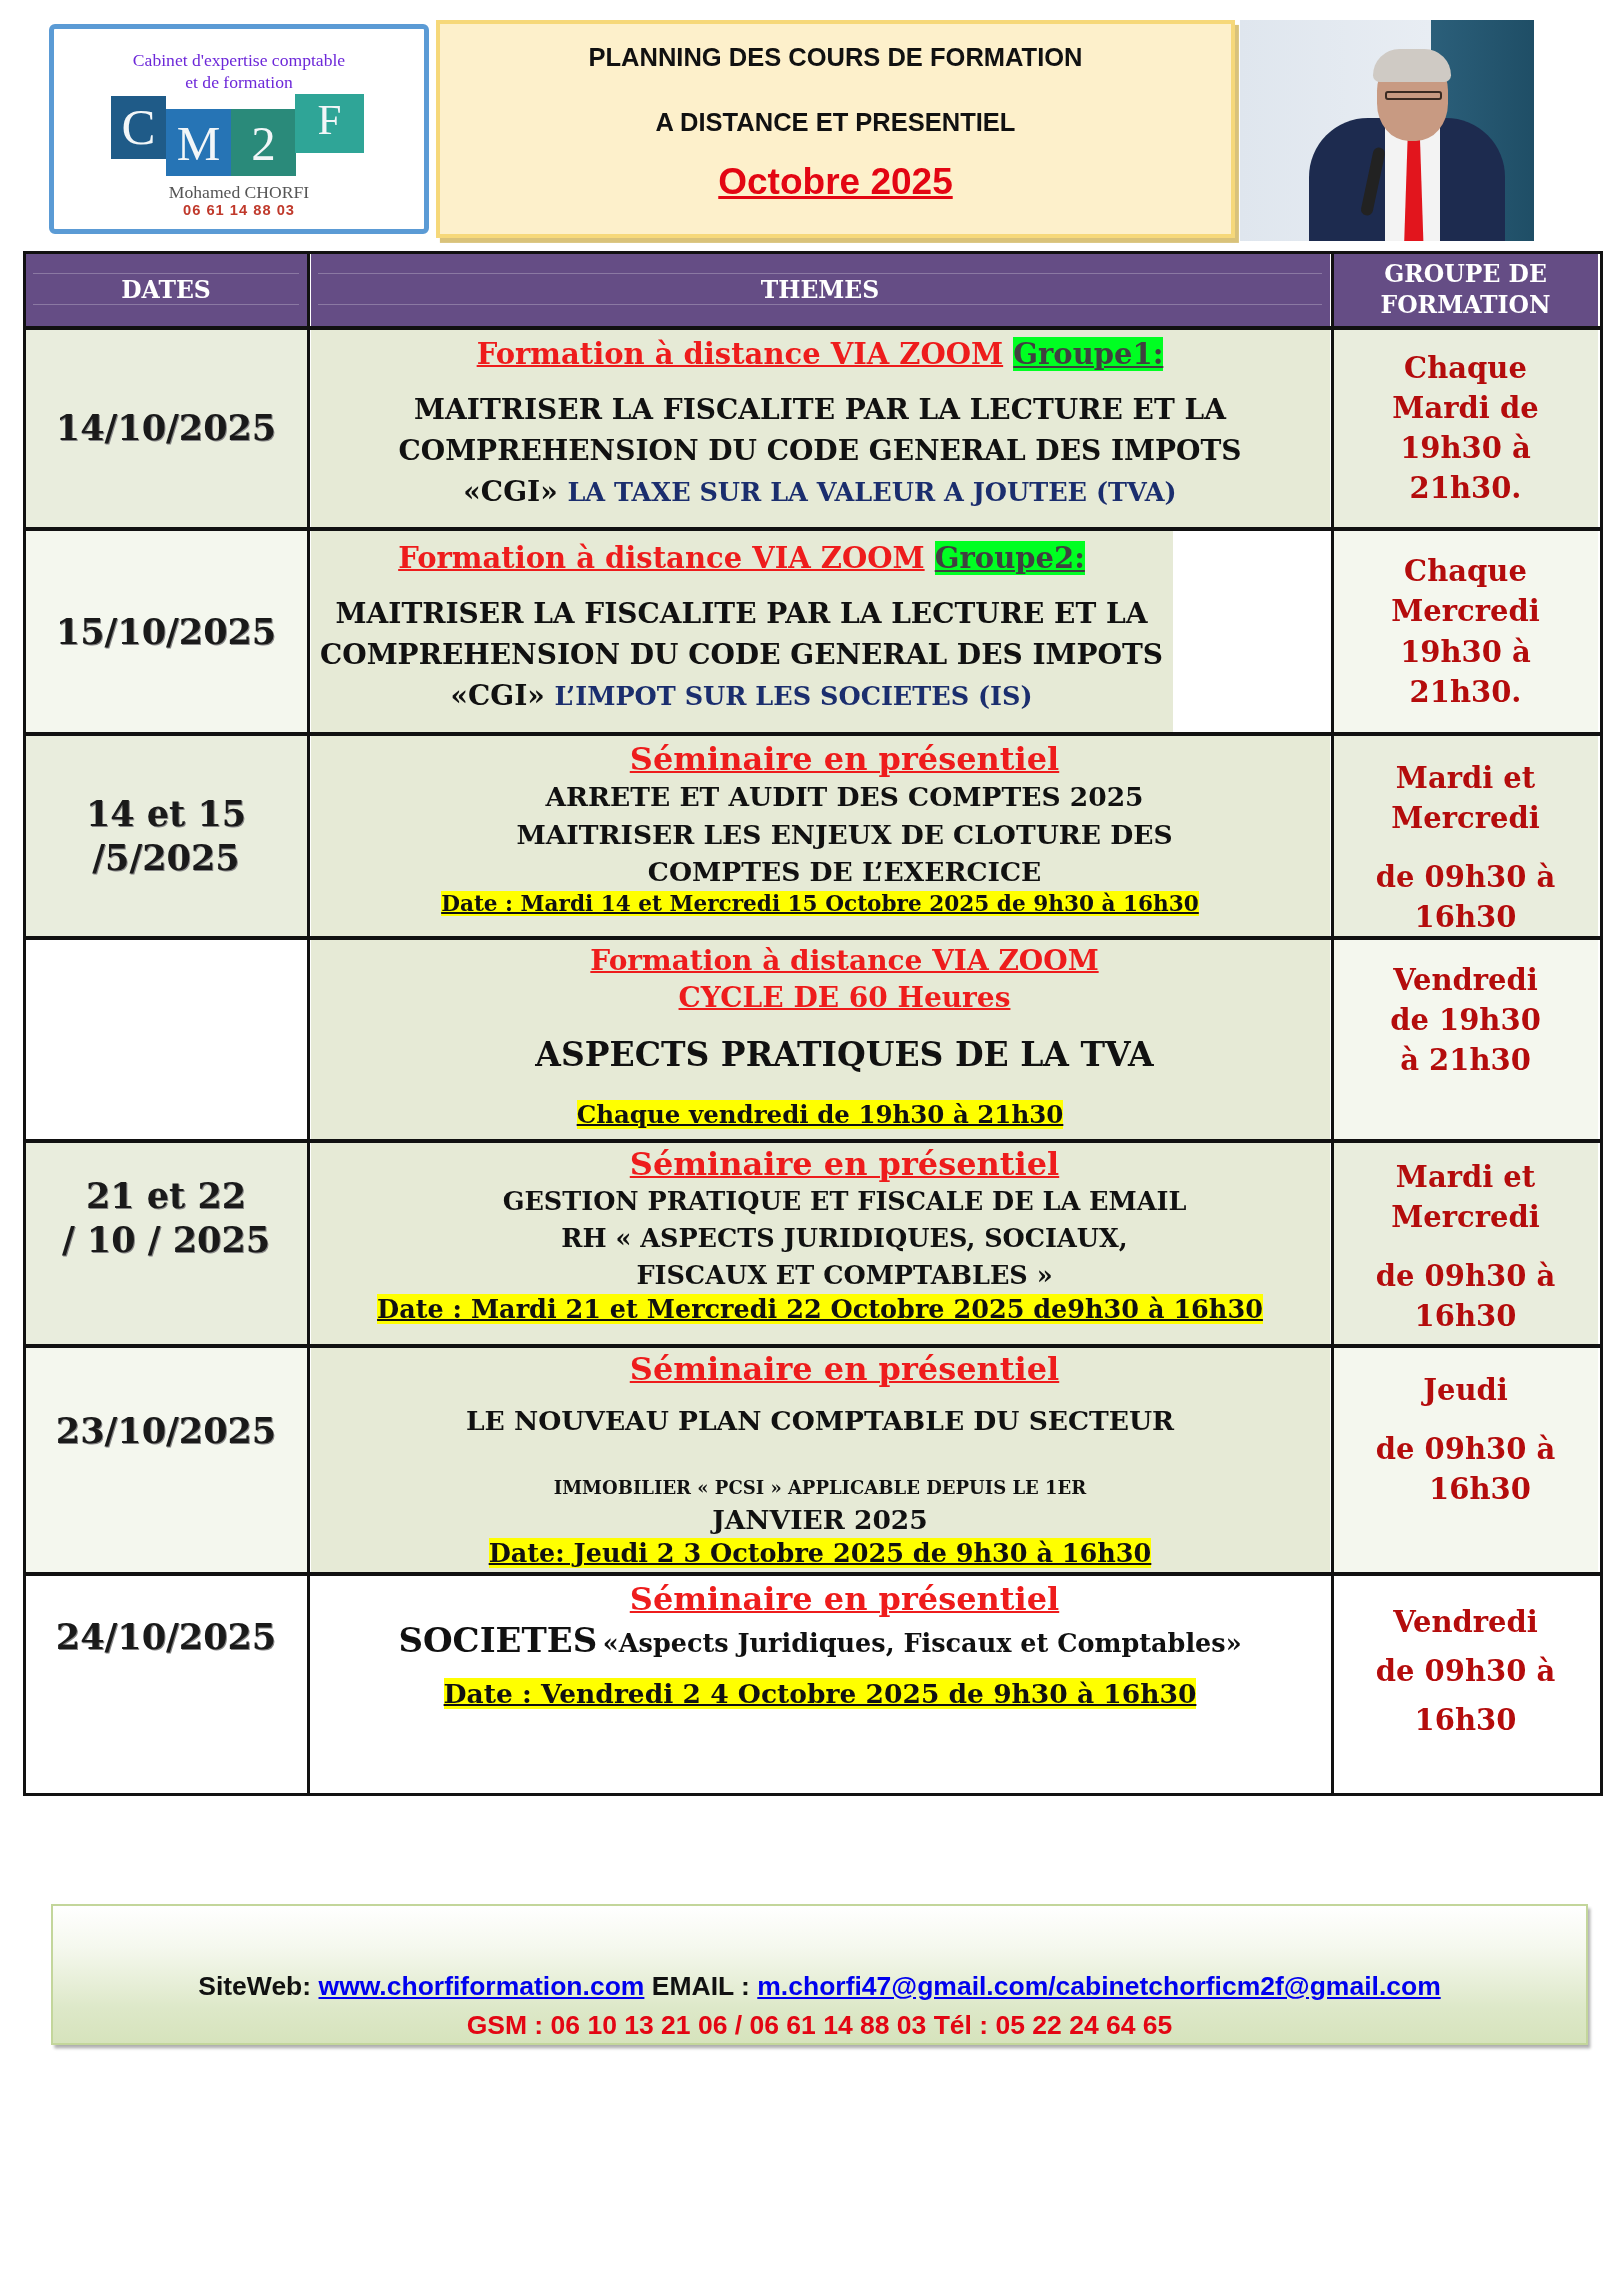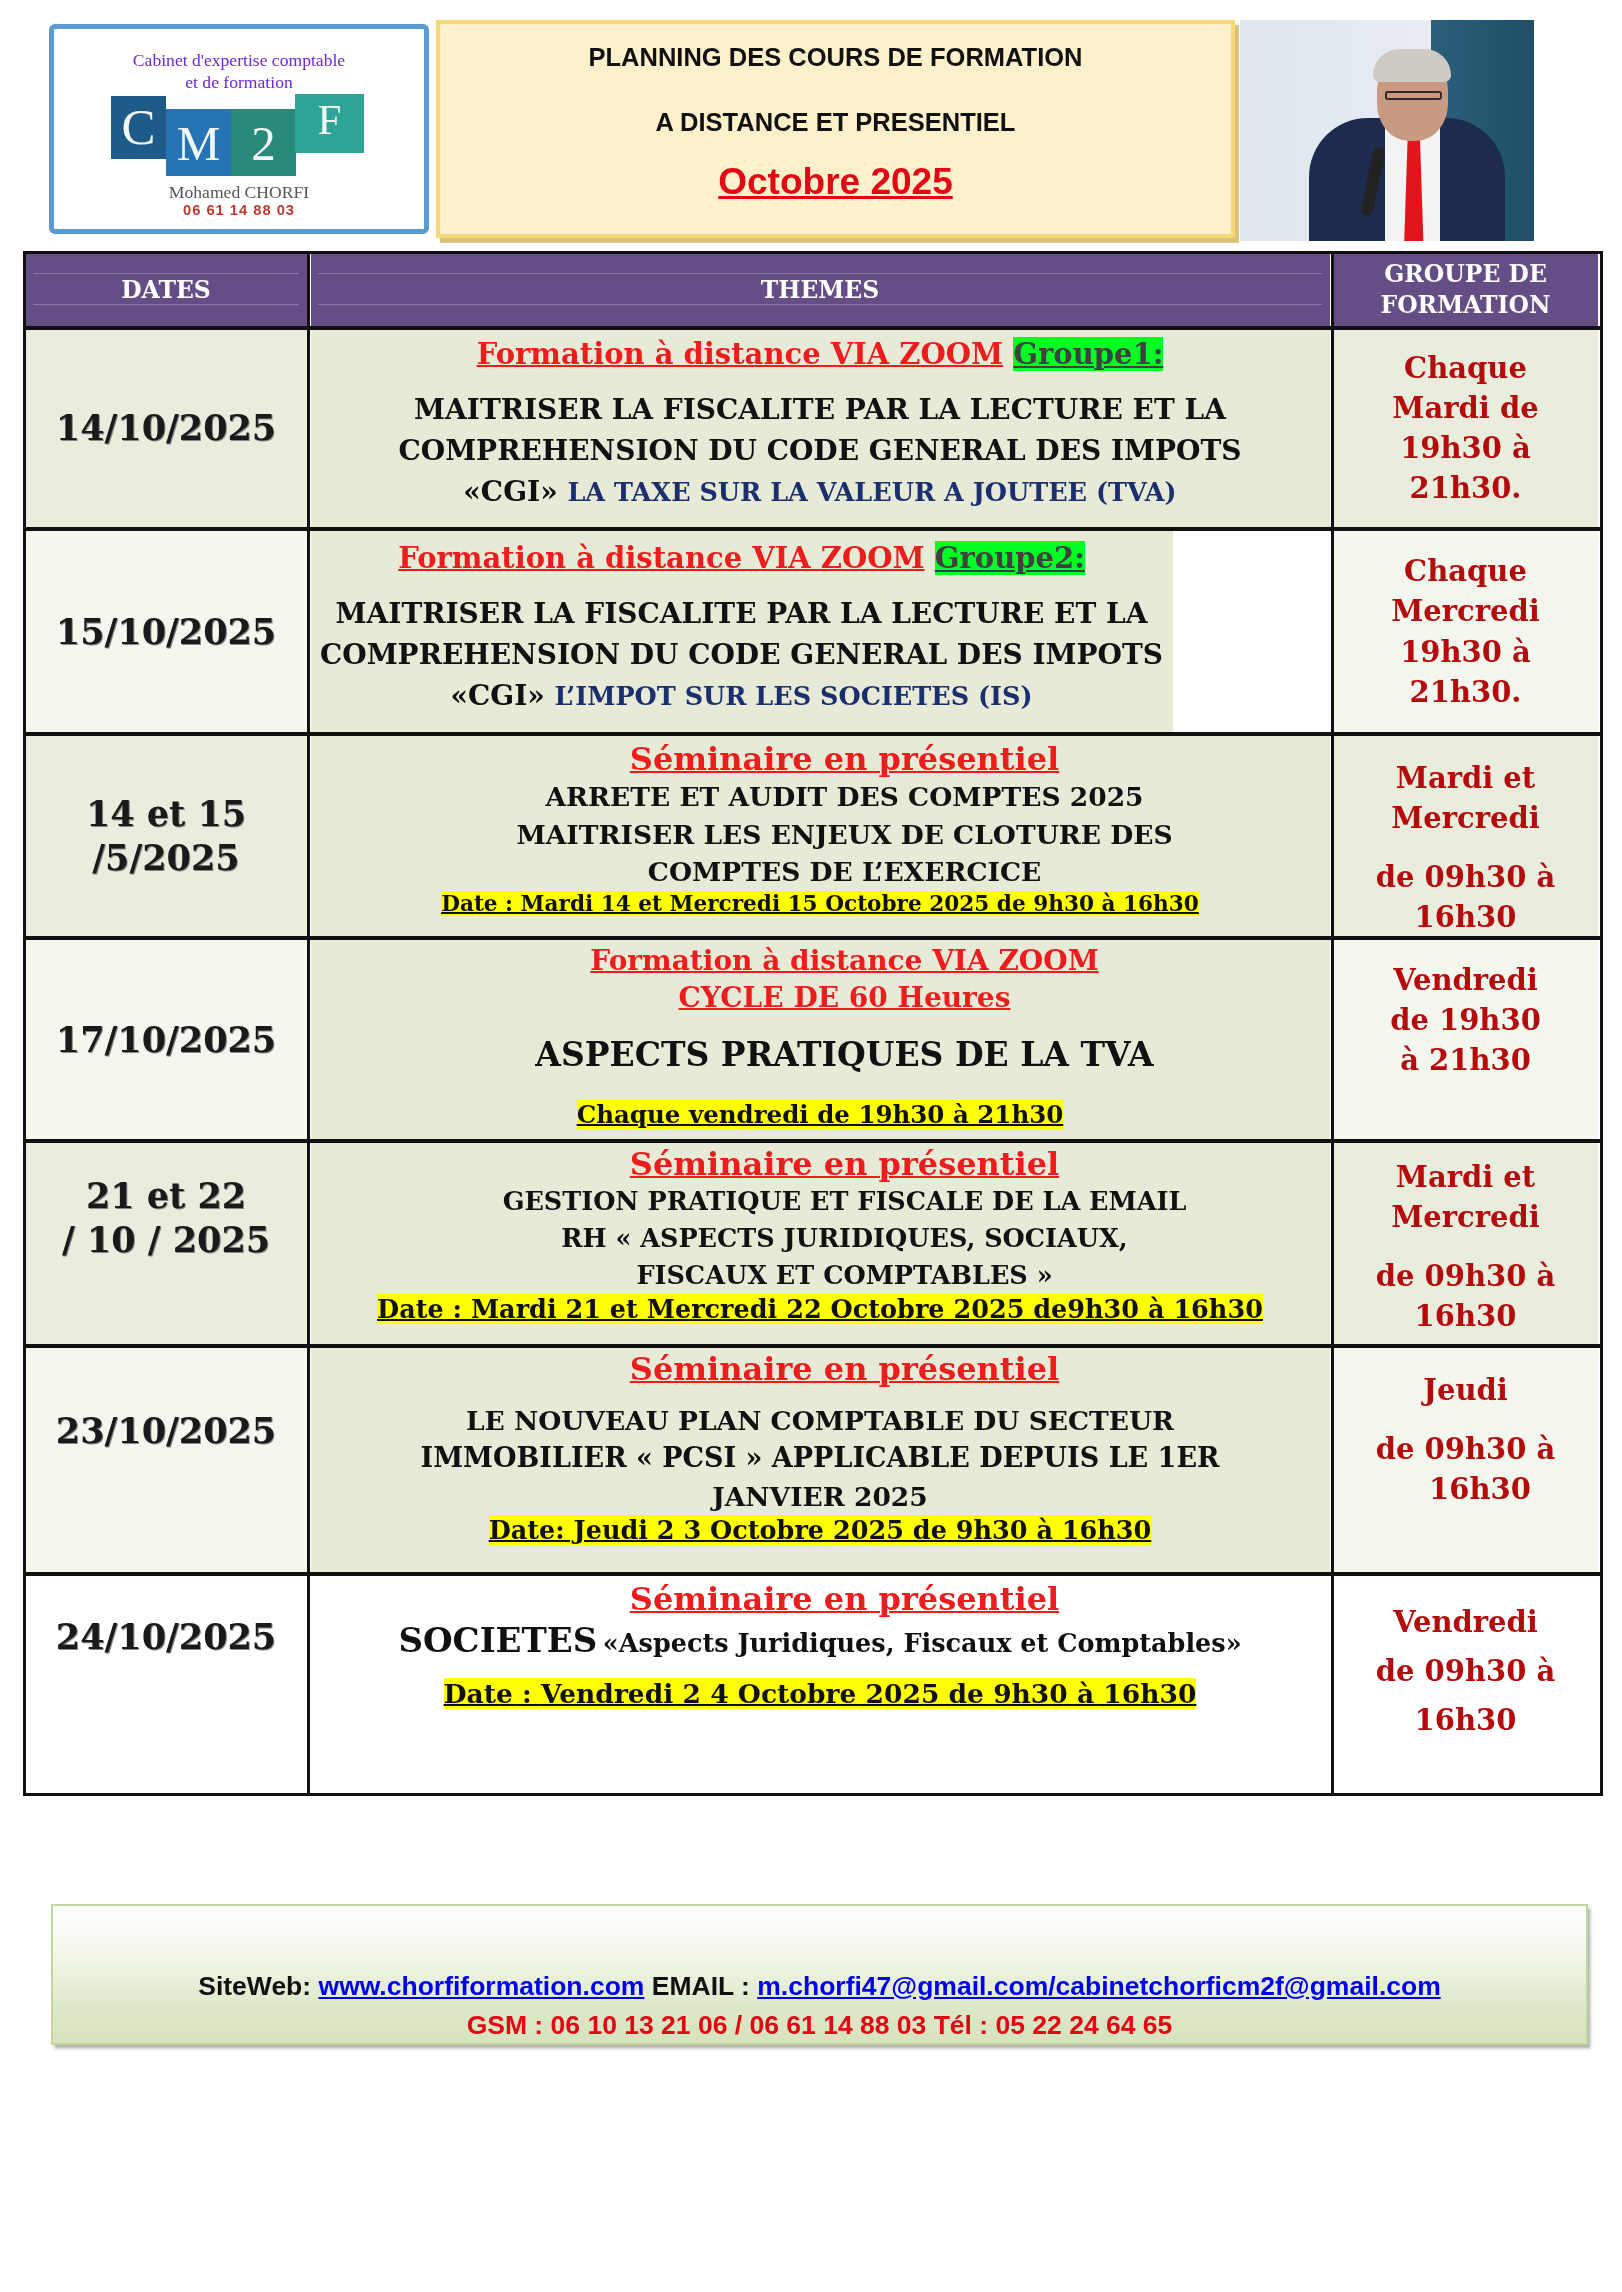--- a/index.html
+++ b/index.html
@@ -167,23 +167,20 @@
     <div class="t-black" style="font-size:26.5px;line-height:1.42;margin-left:49px;">COMPTES  DE  L’EXERCICE</div>
     <div class="fs-hl" style="font-size:21.6px;"><span class="t-hl">Date : Mardi 14 et  Mercredi 15  Octobre  2025 de 9h30 à 16h30</span></div>
   </div>
   <div class="cell dark" style="left:1308px;top:482px;width:264px;height:200px;justify-content:flex-start;padding-top:21.6px;">
     <span class="grp-txt">Mardi et</span>
     <span class="grp-txt" style="margin-bottom:19.6px;">Mercredi</span>
     <span class="grp-txt">de 09h30 à</span>
     <span class="grp-txt">16h30</span>
   </div>
 
-  <div class="cell light" style="left:0;top:686px;width:281px;height:199px;">
-    <span class="date-txt">17/10/2025</span>
-  </div>
   <div class="cell theme" style="left:285px;top:686px;width:1019px;height:199px;justify-content:flex-start;padding-top:3.9px;">
     <div class="fs-head" style="font-size:28px;margin-left:49px;"><span class="t-red">Formation à distance VIA ZOOM</span></div>
     <div class="fs-head" style="font-size:28px;margin-left:49px;margin-top:3.9px;"><span class="t-red">CYCLE DE 60 Heures</span></div>
     <div class="t-black" style="font-size:33px;margin-top:21.6px;margin-left:49px;">ASPECTS PRATIQUES DE LA TVA</div>
     <div class="fs-hl" style="margin-top:25.5px;"><span class="t-hl">Chaque vendredi de 19h30 à  21h30</span></div>
   </div>
   <div class="cell light" style="left:1308px;top:686px;width:264px;height:199px;justify-content:flex-start;padding-top:19.6px;">
     <span class="grp-txt">Vendredi</span>
     <span class="grp-txt">de 19h30</span>
     <span class="grp-txt">à 21h30</span>
@@ -206,21 +203,21 @@
     <span class="grp-txt">de 09h30 à</span>
     <span class="grp-txt">16h30</span>
   </div>
 
   <div class="cell light" style="left:0;top:1094px;width:281px;height:224px;justify-content:flex-start;padding-top:61px;">
     <span class="date-txt">23/10/2025</span>
   </div>
   <div class="cell theme" style="left:285px;top:1094px;width:1019px;height:224px;justify-content:flex-start;padding-top:2px;">
     <div class="fs-head" style="font-size:32px;margin-left:49px;margin-bottom:13.7px;"><span class="t-red">Séminaire en présentiel</span></div>
     <div class="t-black" style="font-size:26.5px;line-height:1.42;">LE NOUVEAU PLAN COMPTABLE DU SECTEUR</div>
-    <div class="t-black" style="font-size:27px;line-height:1.42;">IMMOBILIER « PCSI » APPLICABLE DEPUIS LE 1ER</div>
+    <div class="t-black" style="font-size:18px;line-height:1.42;margin-top:36px;">IMMOBILIER « PCSI » APPLICABLE DEPUIS LE 1ER</div>
     <div class="t-black" style="font-size:26.5px;line-height:1.42;">JANVIER 2025</div>
     <div class="fs-hl" style="font-size:25.5px;"><span class="t-hl">Date: Jeudi  2 3  Octobre  2025 de 9h30 à 16h30</span></div>
   </div>
   <div class="cell light" style="left:1308px;top:1094px;width:264px;height:224px;justify-content:flex-start;padding-top:21.6px;">
     <span class="grp-txt" style="margin-bottom:19.6px;">Jeudi</span>
     <span class="grp-txt">de 09h30 à</span>
     <span class="grp-txt" style="margin-left:29px;">16h30</span>
   </div>
 
   <div class="cell white" style="left:0;top:1322px;width:281px;height:215px;justify-content:flex-start;padding-top:39px;">

